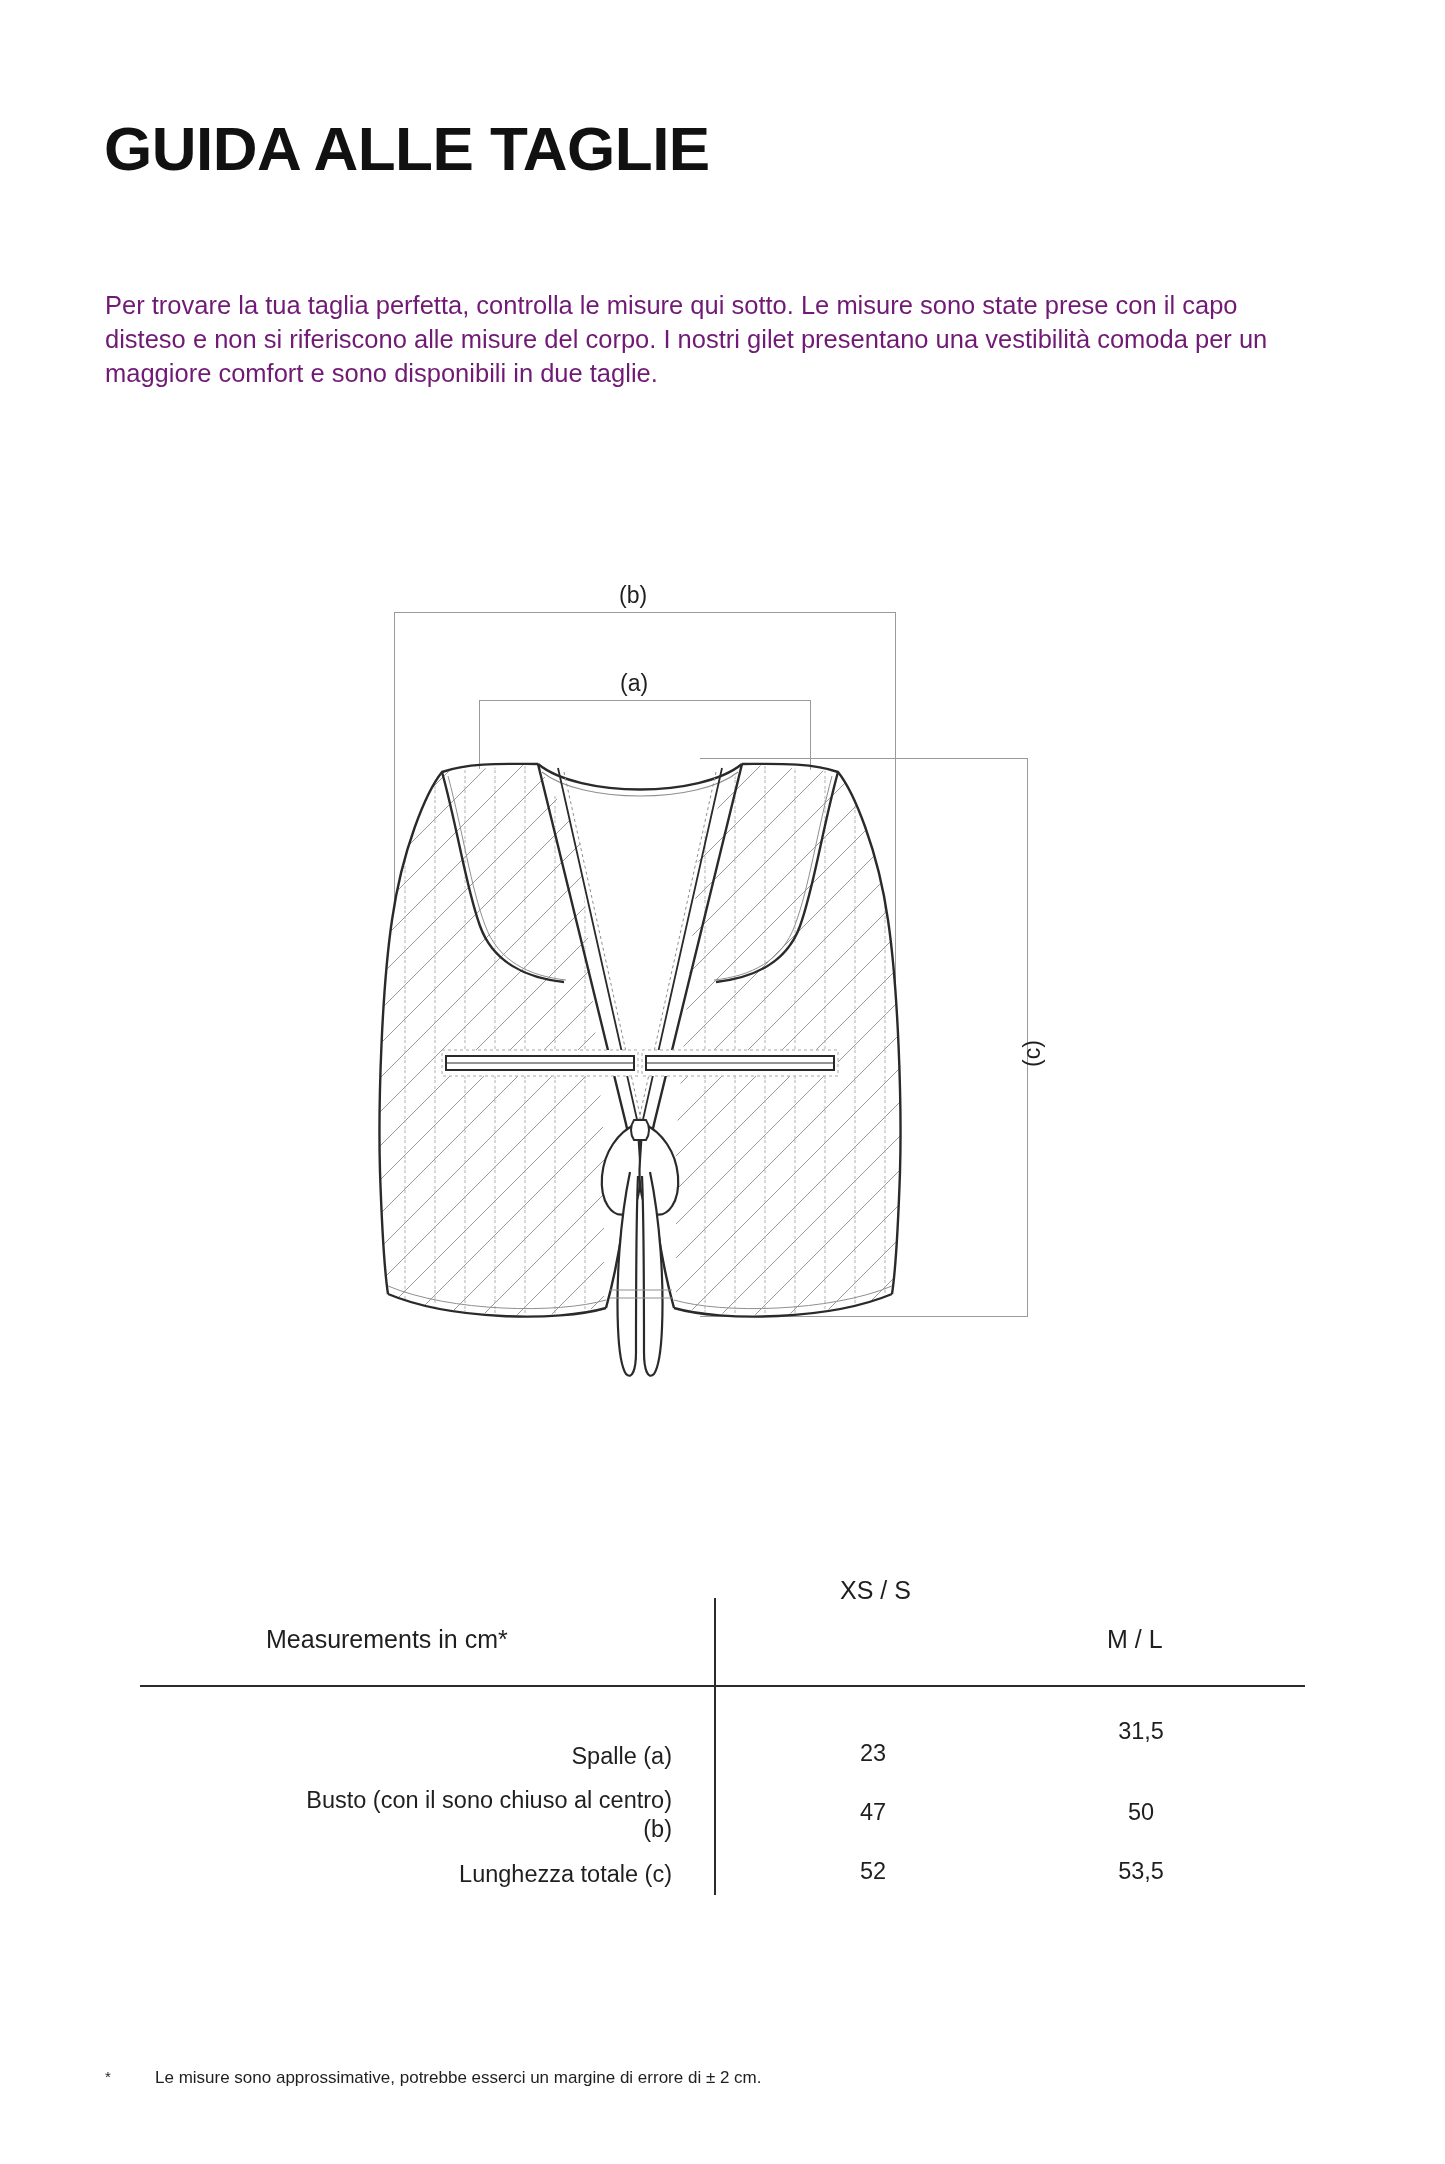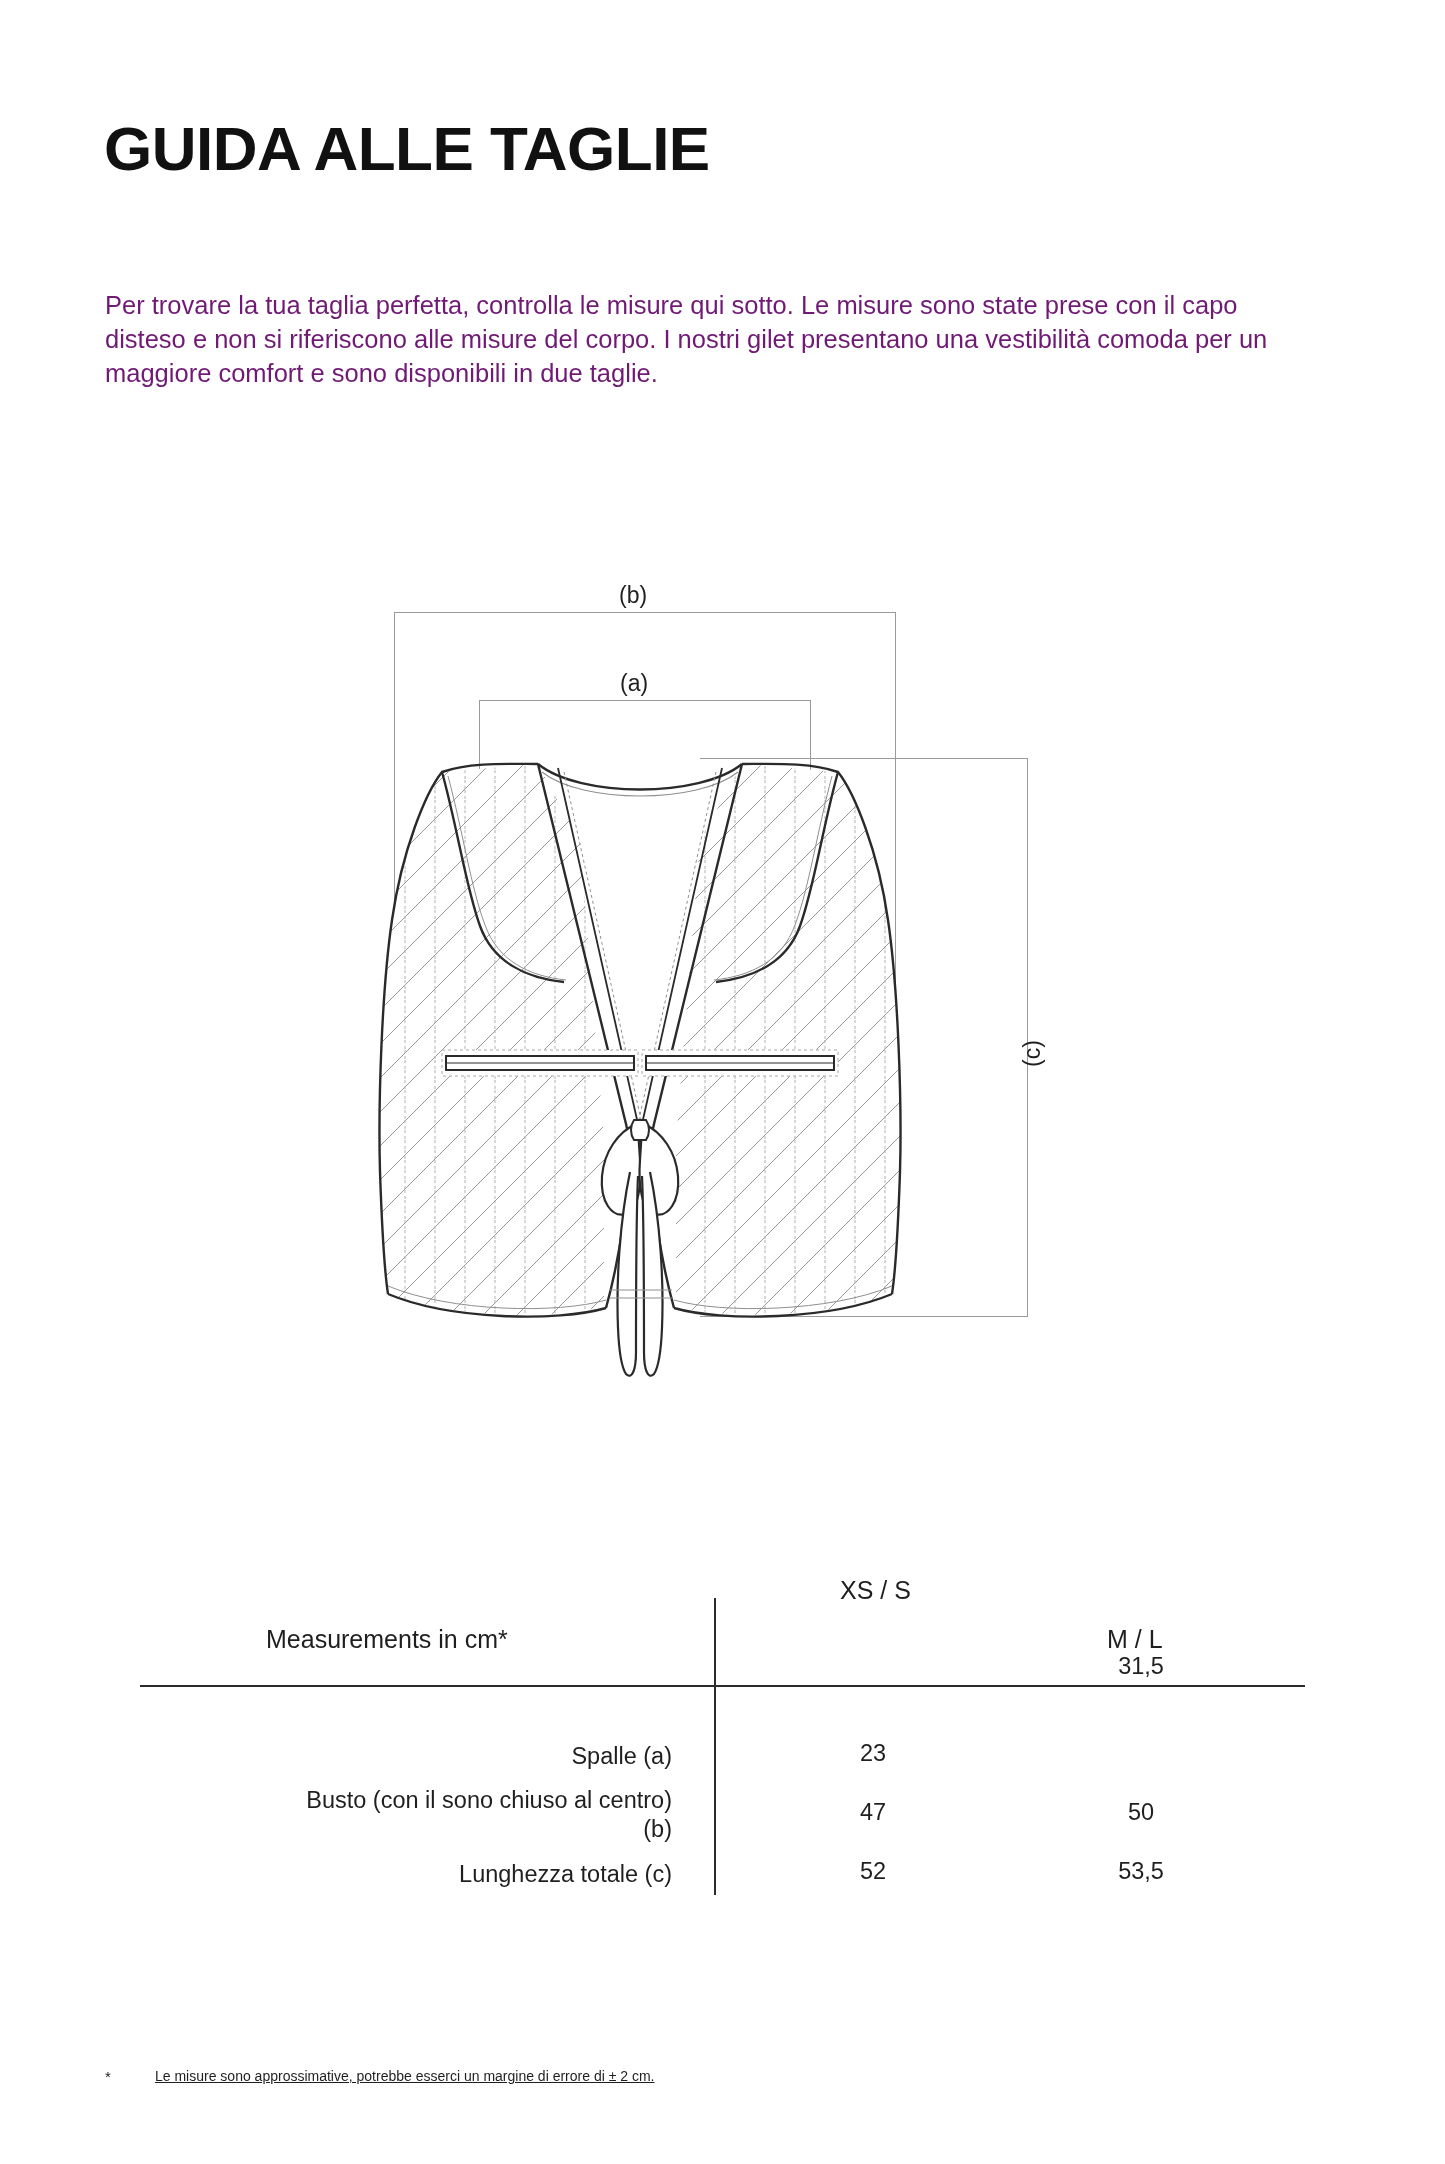--- a/index.html
+++ b/index.html
@@ -75,39 +75,39 @@
     text-align:right; line-height:29px; white-space:nowrap;padding-left:28px;
   }
   .t-val {
     position:absolute; font-size:23.5px; color:#1f1f1f;
     text-align:center; width:80px; line-height:1;
   }
 
   
   #rl-0 { left:0; top:1742px; width:644px; }
   #v-0-0 { left:833px; top:1742px; }
-  #v-0-1 { left:1101px; top:1655px; }
+  #v-0-1 { left:1101px; top:1720px; }
   
   #rl-1 { left:0; top:1786px; width:644px; }
   #v-1-0 { left:833px; top:1801px; }
   #v-1-1 { left:1101px; top:1801px; }
   
   #rl-2 { left:0; top:1860px; width:644px; }
   #v-2-0 { left:833px; top:1860px; }
   #v-2-1 { left:1101px; top:1860px; }
 
   
   #footnote { position:absolute; left:105px; top:2067px; width:1100px; }
   #footnote-mark {
     position:absolute; left:0; top:2px;
     font-size:15px; color:#1f1f1f; line-height:1;
   }
   #footnote-text {
     position:absolute; left:50px; top:0;
-    font-size:14px; color:#1f1f1f; line-height:1.3; white-space:nowrap;text-decoration:underline;
+    font-size:17px; color:#1f1f1f; line-height:1.3; white-space:nowrap;
   }
 </style>
 </head>
 <body>
 
 <div id="page-title">GUIDA ALLE TAGLIE</div>
 <div id="intro-paragraph">Per trovare la tua taglia perfetta, controlla le misure qui sotto. Le misure sono state prese con il capo disteso e non si riferiscono alle misure del corpo. I nostri gilet presentano una vestibilità comoda per un maggiore comfort e sono disponibili in due taglie.</div>
 
 <div id="diagram">
 

